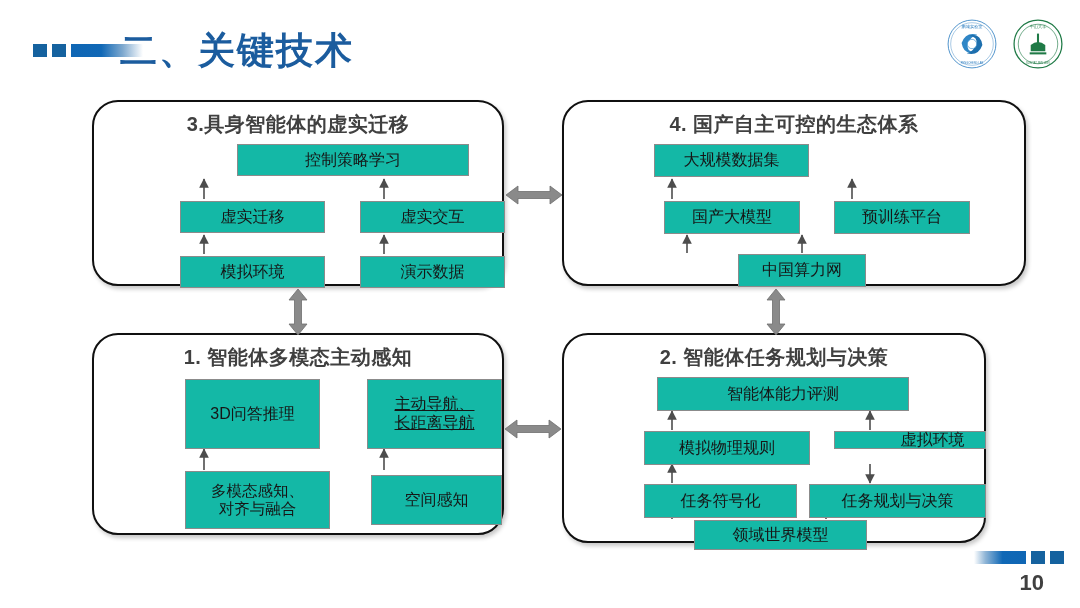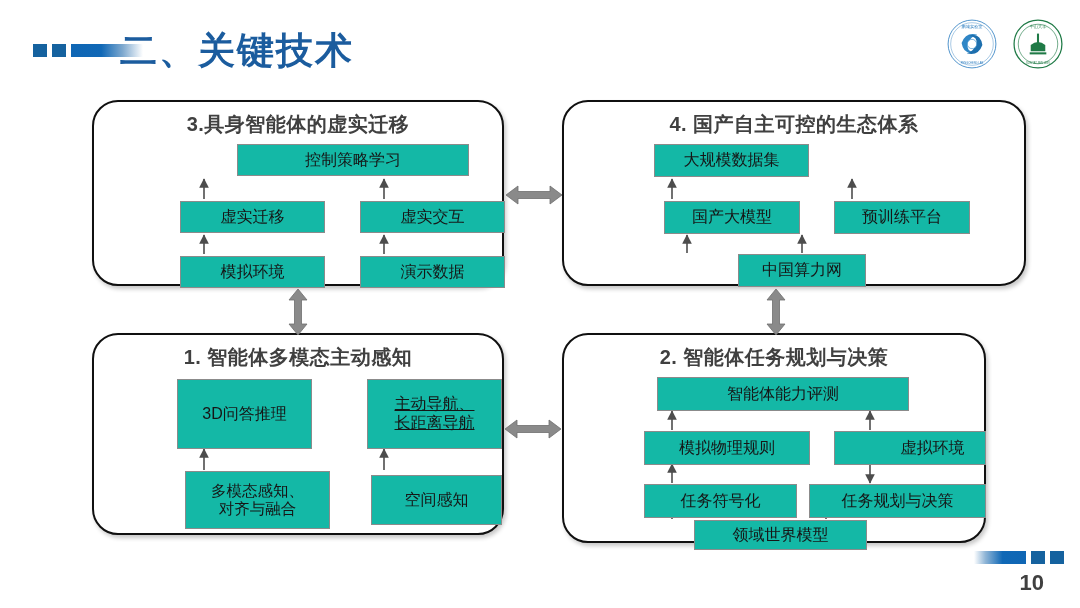--- a/index.html
+++ b/index.html
@@ -217,21 +217,21 @@
         <marker id="ah1" markerWidth="7" markerHeight="7" refX="5.5" refY="3" orient="auto">
           <path d="M0,0 L6,3 L0,6 z" fill="#4d4d4d"></path>
         </marker>
       </defs>
       <line x1="110" y1="135" x2="110" y2="114" stroke="#4d4d4d" stroke-width="1.6" marker-end="url(#ah1)"></line>
       <line x1="290" y1="135" x2="290" y2="114" stroke="#4d4d4d" stroke-width="1.6" marker-end="url(#ah1)"></line>
       <line x1="188" y1="165" x2="229" y2="165" stroke="#4d4d4d" stroke-width="1.6" marker-end="url(#ah1)"></line>
     </svg>
   </div>
 
-  <div class="node" style="left:35px;top:44px;width:135px;height:70px;">3D问答推理</div>
+  <div class="node" style="left:43px;top:44px;width:135px;height:70px;">3D问答推理</div>
   <div class="node" style="left:225px;top:44px;width:135px;height:70px;text-decoration:underline;">主动导航、
 长距离导航</div>
   <div class="node sm" style="left:43px;top:136px;width:145px;height:58px;">多模态感知、
 对齐与融合</div>
   <div class="node" style="left:229px;top:140px;width:131px;height:50px;">空间感知</div>
 </div>
 
 <div class="quad" id="quad2">
   <div class="quad-title">2. 智能体任务规划与决策</div>
 
@@ -247,21 +247,21 @@
       <line x1="198" y1="112" x2="222" y2="112" stroke="#4d4d4d" stroke-width="1.6" marker-end="url(#ah2)"></line>
       <line x1="306" y1="129" x2="306" y2="148" stroke="#4d4d4d" stroke-width="1.6" marker-end="url(#ah2)"></line>
       <line x1="108" y1="148" x2="108" y2="129" stroke="#4d4d4d" stroke-width="1.6" marker-end="url(#ah2)"></line>
       <line x1="108" y1="184" x2="108" y2="166" stroke="#4d4d4d" stroke-width="1.6" marker-end="url(#ah2)"></line>
       <line x1="262" y1="184" x2="262" y2="166" stroke="#4d4d4d" stroke-width="1.6" marker-end="url(#ah2)"></line>
     </svg>
   </div>
 
   <div class="node" style="left:45px;top:42px;width:252px;height:34px;">智能体能力评测</div>
   <div class="node" style="left:32px;top:96px;width:166px;height:34px;">模拟物理规则</div>
-  <div class="node" style="left:222px;top:96px;width:152px;height:34px;padding-left:45px;">虚拟环境</div>
+  <div class="node" style="left:222px;top:96px;width:152px;height:18px;padding-left:45px;">虚拟环境</div>
   <div class="node" style="left:32px;top:149px;width:153px;height:34px;">任务符号化</div>
   <div class="node" style="left:197px;top:149px;width:177px;height:34px;">任务规划与决策</div>
   <div class="node" style="left:82px;top:185px;width:173px;height:30px;">领域世界模型</div>
 </div>
 
 <div class="dblarrow" style="left:505px;top:182px;">
   <svg width="58" height="26" viewBox="0 0 58 26">
     <path d="M1,13 L13,4 L13,9.5 L45,9.5 L45,4 L57,13 L45,22 L45,16.5 L13,16.5 L13,22 Z" fill="#8a8a8a" stroke="#6f6f6f" stroke-width="0.8"></path>
   </svg>
 </div>

